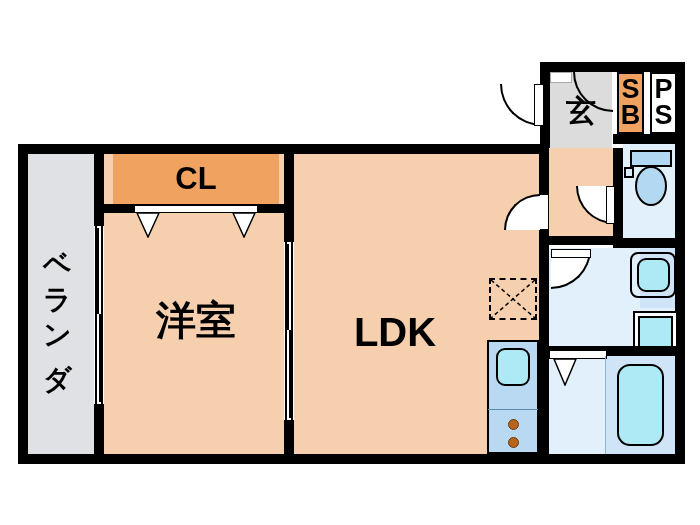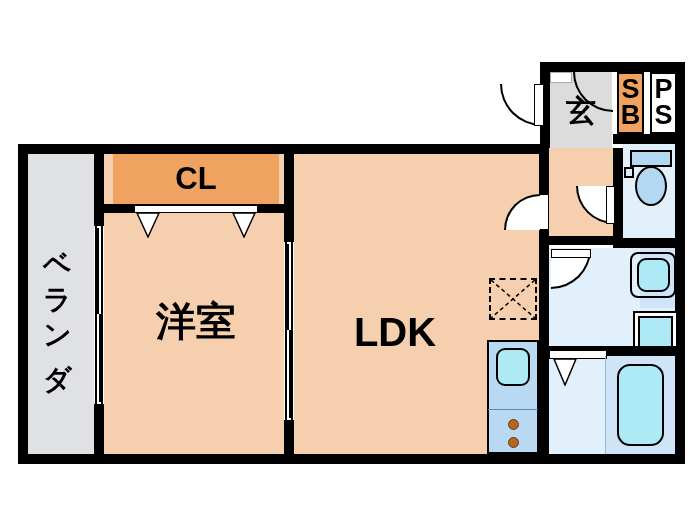--- a/index.html
+++ b/index.html
@@ -124,21 +124,21 @@
   <svg class="abs vmark-svg" style="left:232px; top:212px;" width="24" height="26" viewBox="0 0 24 26">
     <polygon points="1,1 23,1 12,25" fill="#ffffff" stroke="#000" stroke-width="1.5"></polygon>
   </svg>
 
   <div class="abs wall" style="left:94px; top:154px; width:10px; height:72px;"></div>
   <div class="abs wall" style="left:94px; top:404px; width:10px; height:55px;"></div>
   <div class="abs slide-v" style="left:95px; top:226px; width:8px; height:178px;"></div>
   <div class="abs slide-bar" style="left:96px; top:228px; width:3px; height:86px;"></div>
   <div class="abs slide-bar" style="left:99px; top:314px; width:3px; height:88px;"></div>
 
-  <div class="abs label label-room" style="left:110px; top:265px; width:172px; height:112px;">
+  <div class="abs label label-room" style="left:110px; top:265px; width:172px; height:112px;font-family:Liberation Serif, serif;">
     <span class="l1">洋室</span>
   </div>
 
   <div class="abs wall" style="left:284px; top:154px; width:10px; height:88px;"></div>
   <div class="abs wall" style="left:284px; top:420px; width:10px; height:39px;"></div>
   <div class="abs slide-v" style="left:285px; top:242px; width:8px; height:178px;"></div>
   <div class="abs slide-bar" style="left:286px; top:244px; width:3px; height:86px;"></div>
   <div class="abs slide-bar" style="left:289px; top:330px; width:3px; height:88px;"></div>
 
   <div class="abs fill-room" style="left:294px; top:154px; width:245px; height:300px;"></div>

